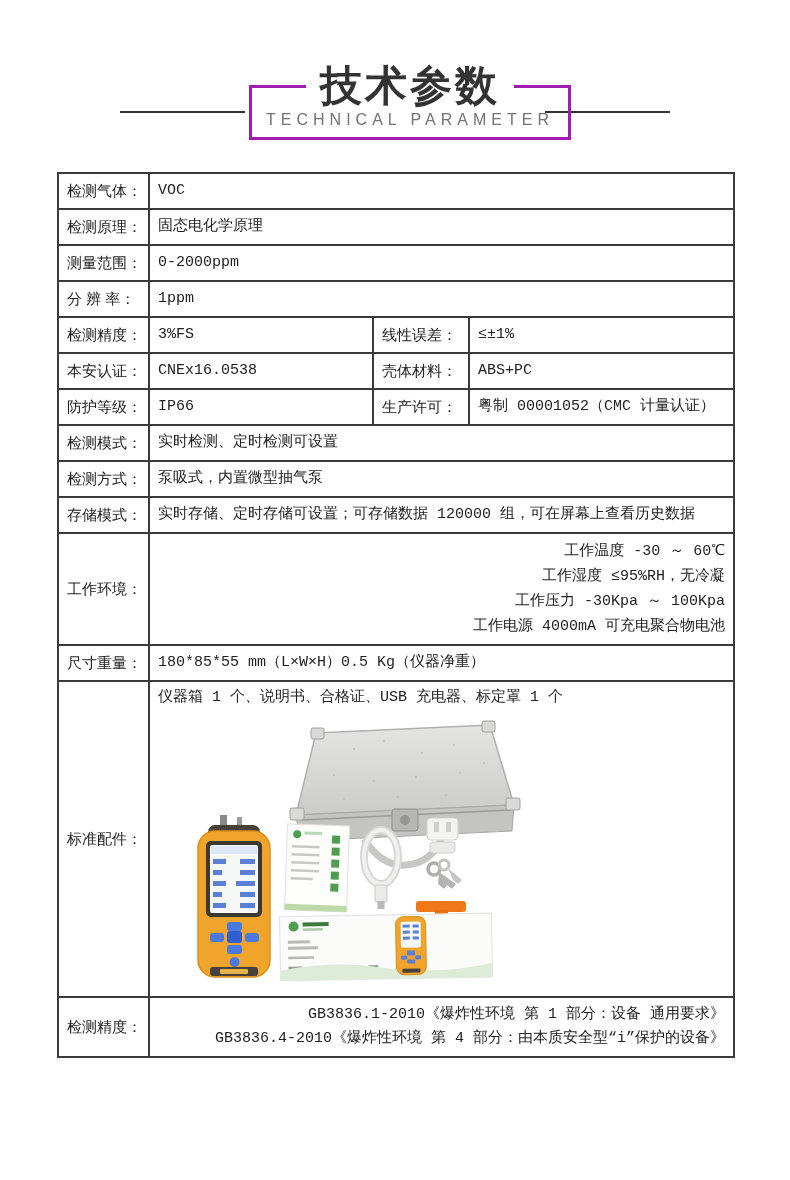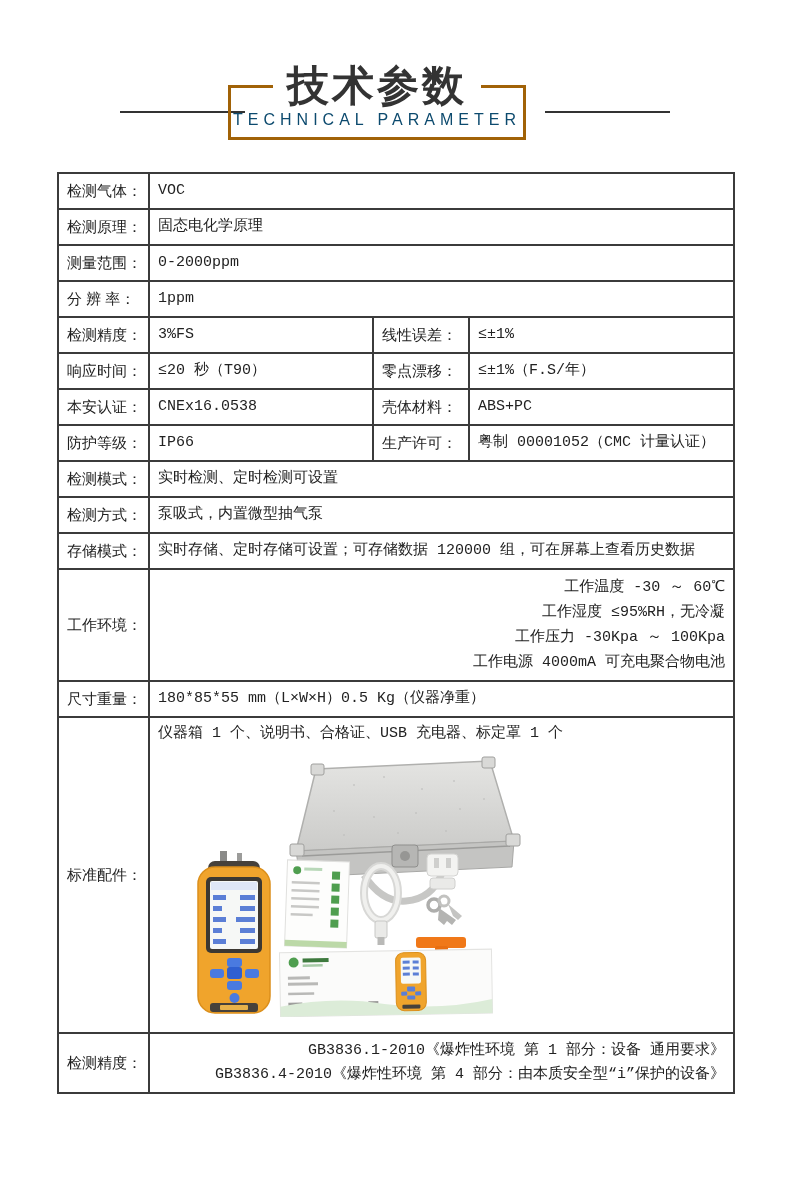--- a/index.html
+++ b/index.html
@@ -8,36 +8,36 @@
     width: 790px; height: 1180px;
     font-family: "Liberation Sans", "DejaVu Sans", sans-serif;
     color: #2a2a2a;
     position: relative;
     overflow: hidden;
   }
 
   
   .header { position: relative; height: 146px; }
   .header-box {
-    position: absolute; left: 228px; top: 85px;
-    width: 298px; height: 55px;
-    border: 3px solid #a16207;
+    position: absolute; left: 249px; top: 85px;
+    width: 322px; height: 55px;
+    border: 3px solid #a21caf;
   }
   .header-title {
     position: absolute; left: 50%; top: 0;
     transform: translate(-50%, -54%);
     background: #fff;
     padding: 0 14px;
     font-size: 42px; font-weight: bold; color: #333;
     letter-spacing: 3px; white-space: nowrap;
   }
   .header-sub {
     position: absolute; left: 0; right: 0; bottom: 8px;
     text-align: center;
-    font-size: 16px; letter-spacing: 5px; color: #0c4a6e;
+    font-size: 16px; letter-spacing: 5px; color: #737373;
     white-space: nowrap;
   }
   .side-line { position: absolute; top: 111px; width: 125px; height: 2px; background: #333; }
   .side-line.left  { left: 120px; }
   .side-line.right { left: 545px; }
 
   
   table.spec {
     border-collapse: collapse; table-layout: fixed;
     width: 676px; margin: 26px 0 0 57px;
@@ -98,26 +98,20 @@
   <tr class="row-s">
     <td class="lbl">分 辨 率：</td>
     <td class="val" colspan="3">1ppm</td>
   </tr>
 
   <tr class="row-s">
     <td class="lbl">检测精度：</td>
     <td class="val">3%FS</td>
     <td class="lbl">线性误差：</td>
     <td class="val">≤±1%</td>
-  </tr>
-  <tr class="row-s">
-    <td class="lbl">响应时间：</td>
-    <td class="val">≤20 秒（T90）</td>
-    <td class="lbl">零点漂移：</td>
-    <td class="val">≤±1%（F.S/年）</td>
   </tr>
   <tr class="row-s">
     <td class="lbl">本安认证：</td>
     <td class="val">CNEx16.0538</td>
     <td class="lbl">壳体材料：</td>
     <td class="val">ABS+PC</td>
   </tr>
   <tr class="row-s">
     <td class="lbl">防护等级：</td>
     <td class="val">IP66</td>

